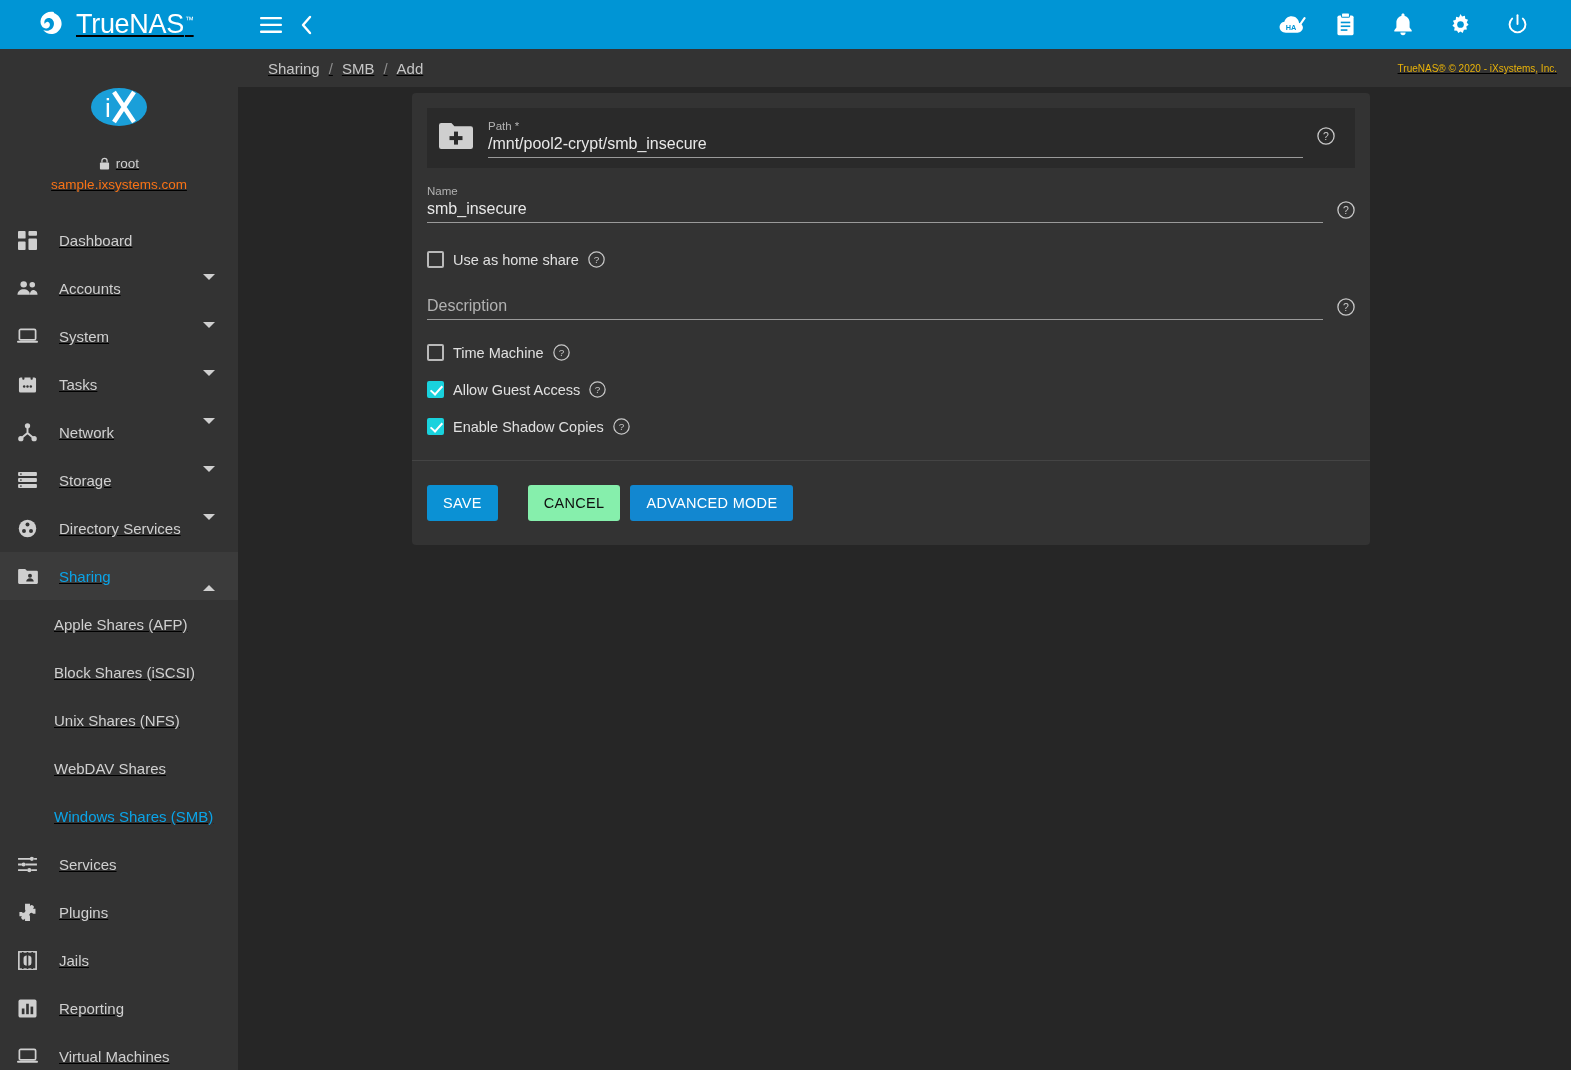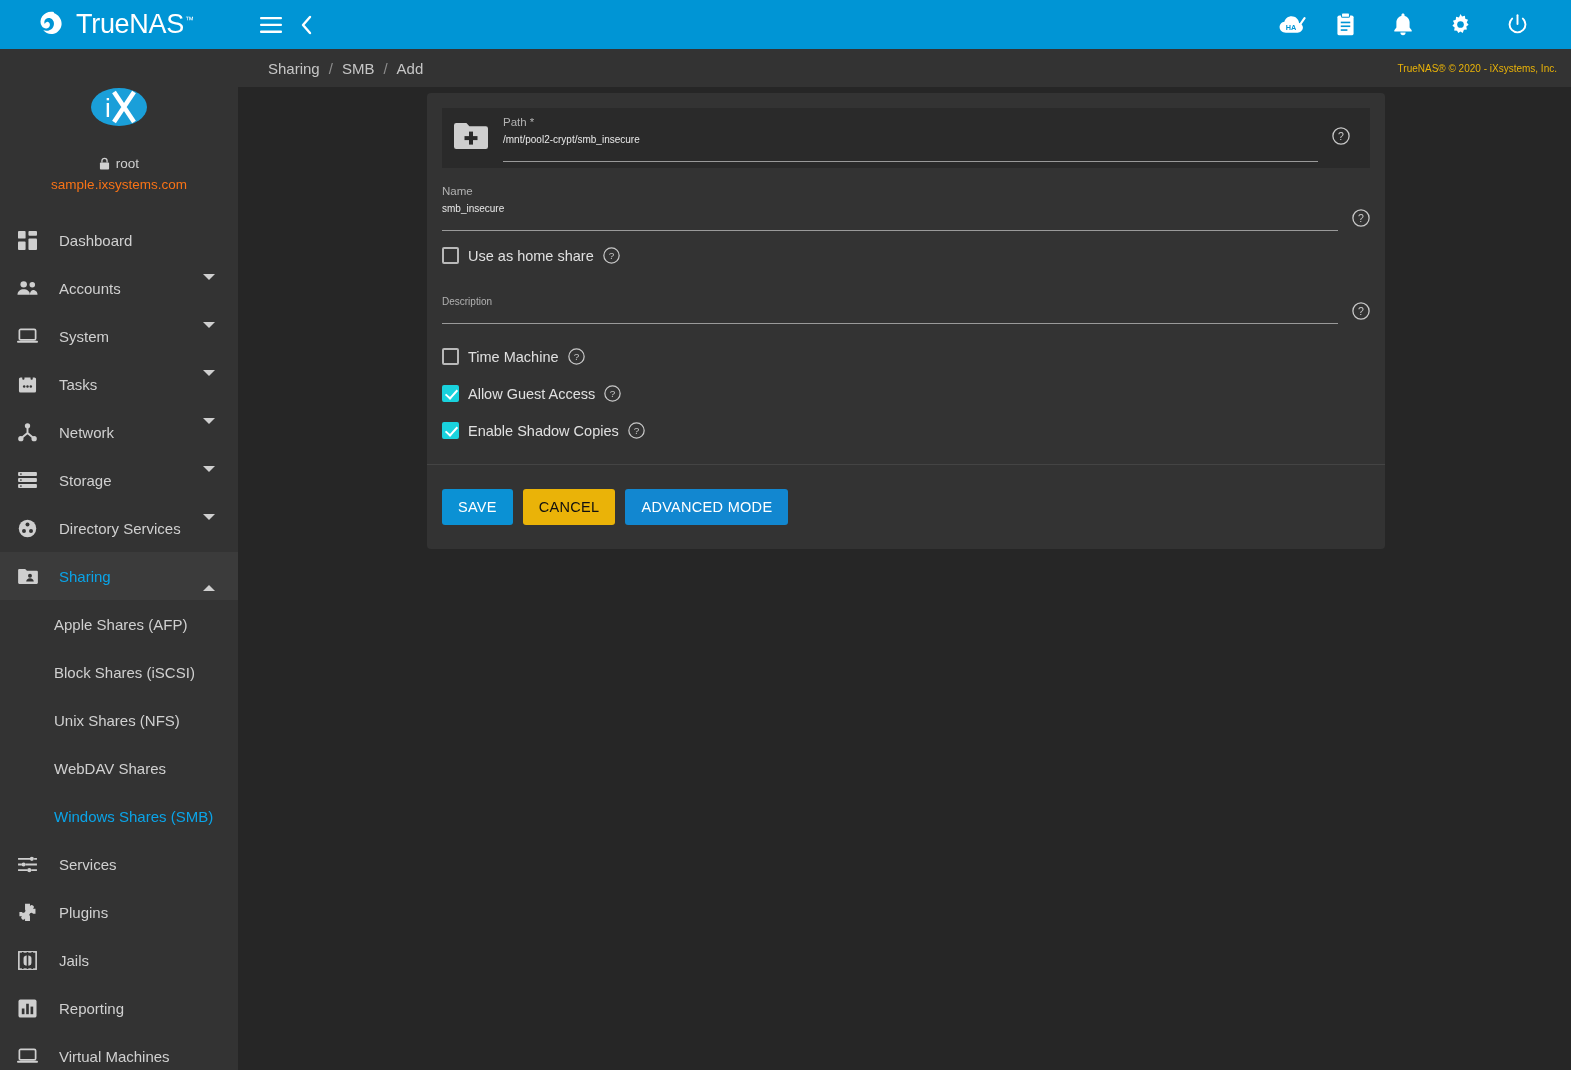--- a/index.html
+++ b/index.html
@@ -2,21 +2,21 @@
 <html><head>
 <meta charset="utf-8">
 <style>
   * { box-sizing: border-box; margin: 0; padding: 0; }
   html, body {
     width: 1571px; height: 1070px;
     background: #262626;
     font-family: "Liberation Sans", sans-serif;
     overflow: hidden;
   }
-  .app { position: relative; width: 1571px; height: 1070px; display: flex; }
+  .app { position: relative; width: 1571px; height: 1070px; display: flex; text-decoration: underline; }
 
   
   .sidebar {
     width: 238px; height: 1070px;
     background: #333333;
     flex: 0 0 238px;
     overflow: hidden;
     position: relative;
   }
   .brand {
@@ -84,50 +84,50 @@
   }
   .bc { display: flex; align-items: center; gap: 9px; font-size: 15px; color: #c6c6c6; }
   .bc .sep { color: #8d8d8d; }
   .bc .crumb { cursor: pointer; }
   .copyright { margin-left: auto; color: #eab308; font-size: 10px; }
 
   .content { flex: 1 1 auto; background: #262626; position: relative; overflow: hidden; }
 
   
   .card {
-    position: absolute; left: 189px; top: 6px;
+    position: absolute; left: 174px; top: 6px;
     width: 958px; background: #333333; border-radius: 4px;
   }
   .path-box {
     margin: 15px 15px 0 15px; background: #2a2a2a;
     height: 60px; display: flex; align-items: center; padding: 0 20px 0 12px;
   }
   .folder-icon { flex: 0 0 34px; margin-right: 15px; }
   .path-field { flex: 1 1 auto; position: relative; }
   .fl-label {
     font-size: 11.5px; color: #b2b2b2; line-height: 14px;
   }
   .fl-value {
-    font-size: 10px; color: #e8e8e8; line-height: 22px;
-    padding-bottom: 10px;
+    font-size: 16px; color: #e8e8e8; line-height: 22px;
+    padding-bottom: 2px;
   }
   .fl-value.placeholder { color: #b2b2b2; }
   .fl-underline { height: 1px; background: #9a9a9a; }
   .help-icon { flex: 0 0 18px; margin-left: 14px; }
 
   .field-row {
     display: flex; align-items: flex-end; margin: 0 15px; padding-top: 16px;
   }
   .field-row .path-field { flex: 1 1 auto; }
 
   .chk-row {
     display: flex; align-items: center; margin: 0 15px; height: 31px;
     gap: 9px;
   }
-  .chk-row.sp-top { margin-top: 9px; }
+  .chk-row.sp-top { margin-top: 21px; }
   .chk-box {
     width: 17px; height: 17px; flex: 0 0 17px; border-radius: 2px;
     border: 2px solid #b9b9b9; background: transparent; cursor: pointer;
     position: relative;
   }
   .chk-box.checked {
     background: #19d2dd; border-color: #19d2dd;
   }
   .chk-box.checked::after {
     content: ""; position: absolute; left: 4px; top: 0px;
@@ -137,21 +137,21 @@
   .chk-label { font-size: 14.5px; color: #e0e0e0; }
 
   .card-divider { height: 1px; background: #444; margin-top: 18px; }
   .actions { display: flex; gap: 10px; padding: 24px 0 24px 15px; }
   .btn {
     border: none; border-radius: 3px; height: 36px; padding: 0 16px;
     font-size: 14.5px; font-weight: 500; letter-spacing: 0.3px;
     cursor: pointer; font-family: "Liberation Sans", sans-serif;
   }
   .btn-save { background: #0b91d4; color: #ffffff; }
-  .btn-cancel { background: #eab308; color: #101010; }
+  .btn-cancel { background: #86efac; color: #101010; margin-left: 20px; }
   .btn-advanced { background: #1287d0; color: #ffffff; }
 </style>
 </head>
 <body>
 
 <div class="app">
 
   <aside class="sidebar">
 
     <div class="brand">

